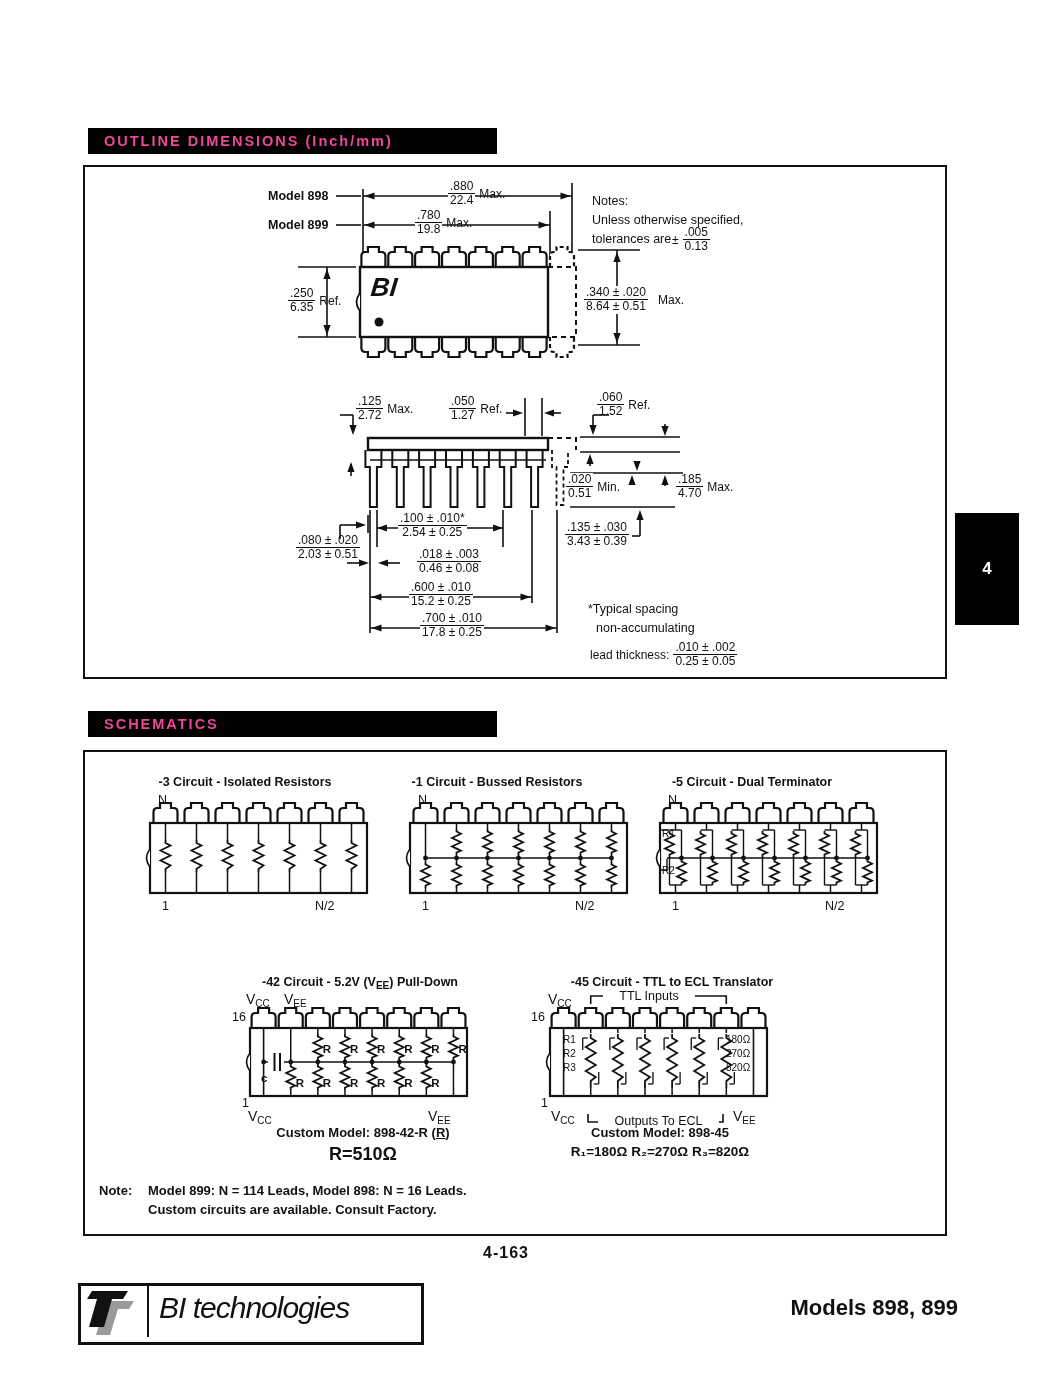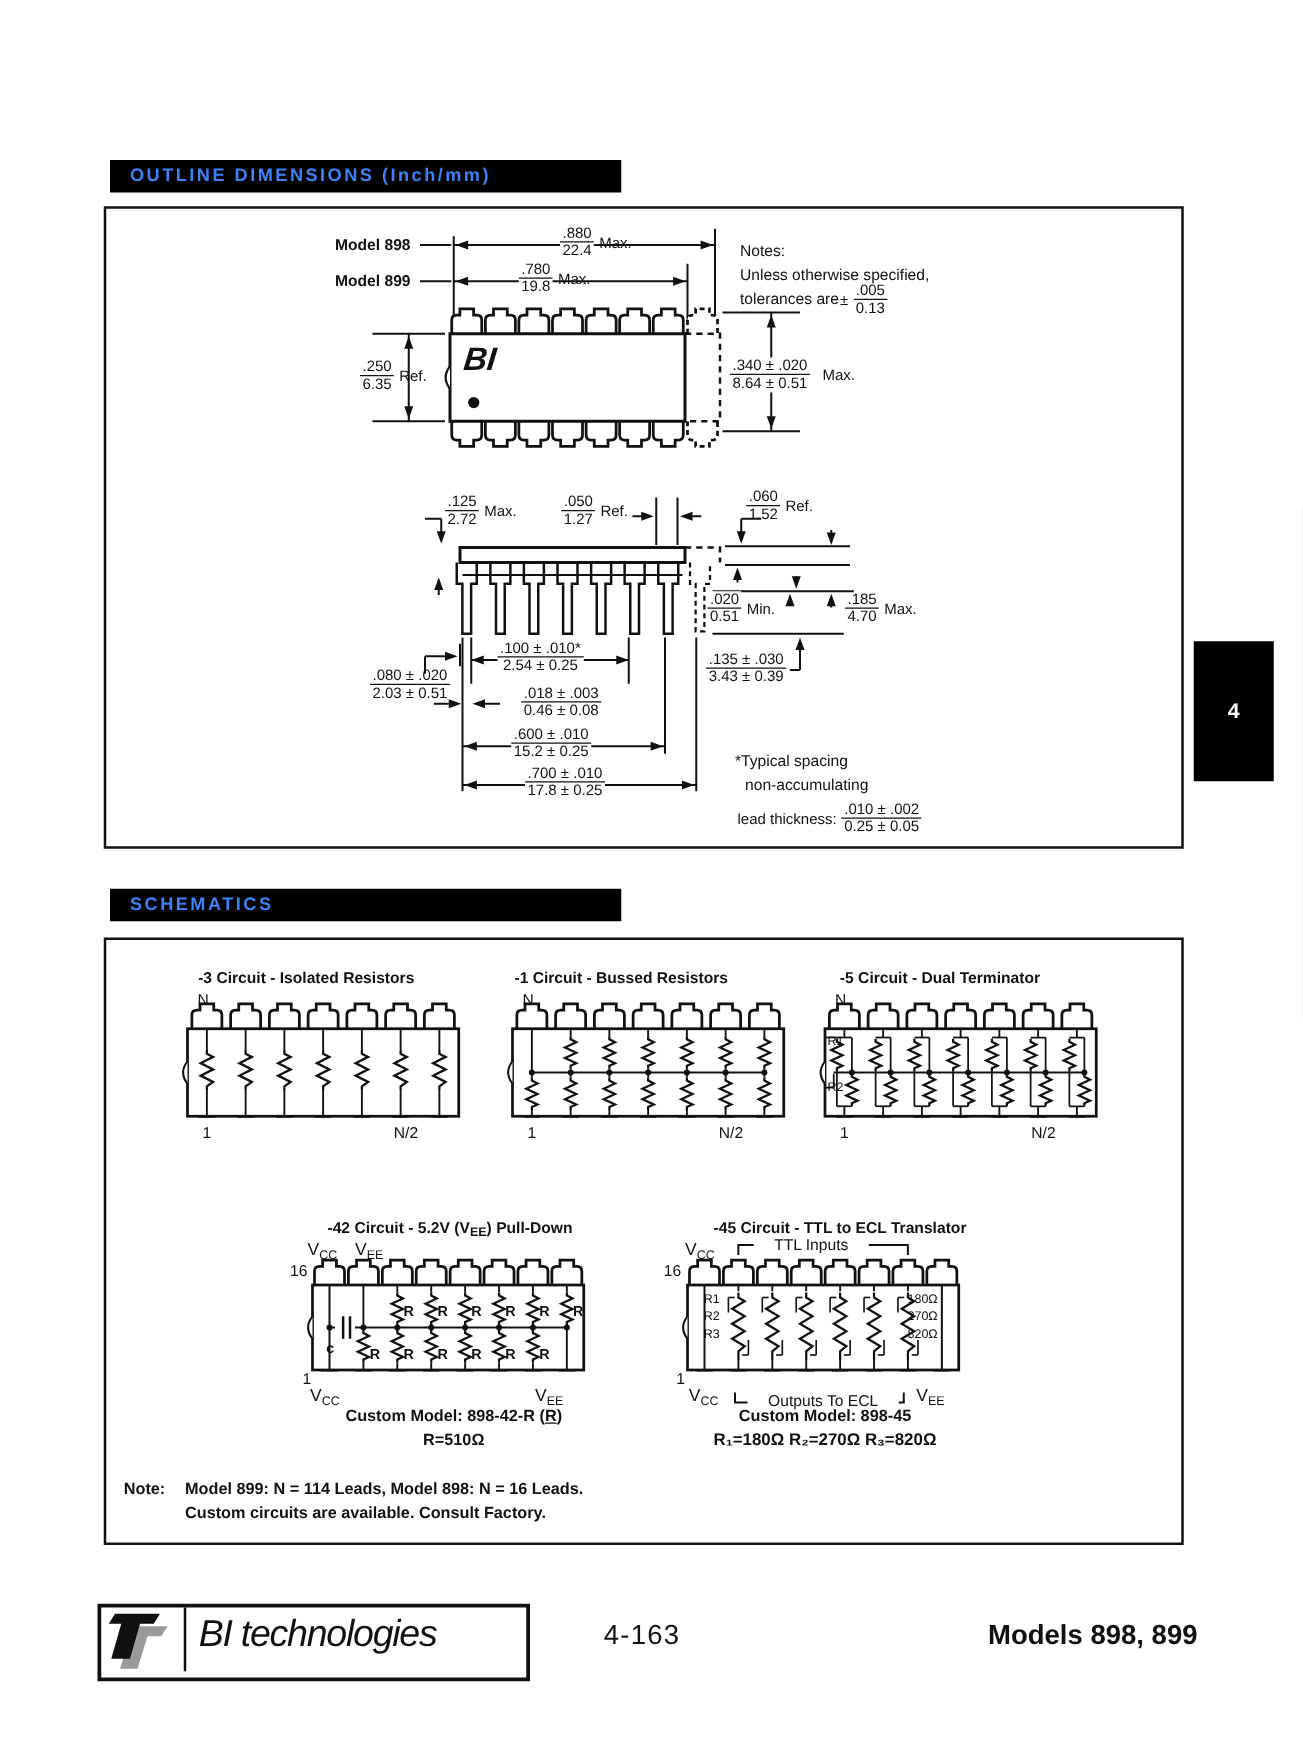--- a/index.html
+++ b/index.html
@@ -1,35 +1,35 @@
 <!DOCTYPE html>
 <html><head>
 <meta charset="utf-8">
 <style>
   html,body{margin:0;padding:0;background:#e8e8e8}
   .page{position:relative;width:1042px;height:1392px;background:#fff;font-family:"Liberation Sans",sans-serif;color:#111;overflow:hidden}
   svg{position:absolute}
-  .hbar{position:absolute;height:26px;background:#000;color:#3b82f6;font-weight:bold;font-size:14.5px;letter-spacing:2px;line-height:27px;padding-left:16px;box-sizing:border-box}
+  .hbar{position:absolute;height:26px;background:#000;color:#ec4899;font-weight:bold;font-size:14.5px;letter-spacing:2px;line-height:27px;padding-left:16px;box-sizing:border-box}
   .box{position:absolute;border:2.5px solid #111}
   .lbl{position:absolute;font-size:12.5px;white-space:nowrap;color:#111}
   .b{font-weight:bold}
   .ctr{text-align:center}
   .dim{position:absolute;display:flex;align-items:center;gap:4px;font-size:12px;white-space:nowrap;color:#111}
   .frac{display:inline-block;text-align:center;line-height:1.12;vertical-align:middle}
   .fnum{display:block;border-bottom:1.5px solid #111;padding:0 2px}
   .fden{display:block;padding:0 2px}
   .onln .frac{background:#fff}
   .wbg{background:#fff;padding:0 3px}
   .subsc{font-size:10px;vertical-align:-3px}
   .vt{position:absolute;font-size:14px;white-space:nowrap}
   .ul{text-decoration:underline}
   .tab4{position:absolute;left:955px;top:513px;width:64px;height:112px;background:#000;color:#fff;font-weight:bold;font-size:17px;text-align:center;line-height:112px}
   .logobox{position:absolute;left:78px;top:1283px;width:340px;height:56px;border:3px solid #111}
   .brand{position:absolute;left:159px;top:1291px;font-size:30px;font-weight:normal;font-style:italic;letter-spacing:-1px}
-  .pgno{position:absolute;left:483px;top:1295px;font-size:22px;font-weight:normal;letter-spacing:1px}
+  .pgno{position:absolute;left:483px;top:1244px;font-size:16px;font-weight:bold;letter-spacing:1px}
   .models{position:absolute;left:758px;top:1295px;width:200px;text-align:right;font-size:22px;font-weight:bold}
   .sm{font-size:10px}
 </style>
 </head>
 <body>
 
 <div class="page">
 
   <div class="hbar" style="left:88px;top:128px;width:409px">OUTLINE DIMENSIONS (Inch/mm)</div>
   <div class="box" style="left:83px;top:165px;width:860px;height:510px"></div>
@@ -662,21 +662,21 @@
   </div>
   <div class="vt" style="left:246px;top:991px"><span>V</span><span class="subsc">CC</span></div>
   <div class="vt" style="left:284px;top:991px"><span>V</span><span class="subsc">EE</span></div>
   <div class="lbl" style="left:232px;top:1010px">16</div>
   <div class="lbl" style="left:242px;top:1096px">1</div>
   <div class="vt" style="left:248px;top:1108px"><span>V</span><span class="subsc">CC</span></div>
   <div class="vt" style="left:428px;top:1108px"><span>V</span><span class="subsc">EE</span></div>
   <div class="lbl b ctr" style="left:238px;top:1125px;width:250px;font-size:13px">
     <span>Custom Model: 898-42-R (</span><span class="ul">R</span><span>)</span>
   </div>
-  <div class="lbl b ctr" style="left:238px;top:1144px;width:250px;font-size:13px">R=510Ω</div>
+  <div class="lbl b ctr" style="left:238px;top:1144px;width:250px;font-size:18px">R=510Ω</div>
 
   <div class="lbl b ctr" style="left:525px;top:975px;width:294px">-45 Circuit - TTL to ECL Translator</div>
   <div class="vt" style="left:548px;top:991px"><span>V</span><span class="subsc">CC</span></div>
   <div class="lbl ctr wbg" style="left:603px;top:989px;width:86px">TTL Inputs</div>
   <div class="lbl" style="left:531px;top:1010px">16</div>
   <div class="lbl" style="left:541px;top:1096px">1</div>
   <div class="lbl sm" style="left:563px;top:1034px">R1</div>
   <div class="lbl sm" style="left:563px;top:1048px">R2</div>
   <div class="lbl sm" style="left:563px;top:1062px">R3</div>
   <div class="lbl sm" style="left:726px;top:1034px">180Ω</div>

